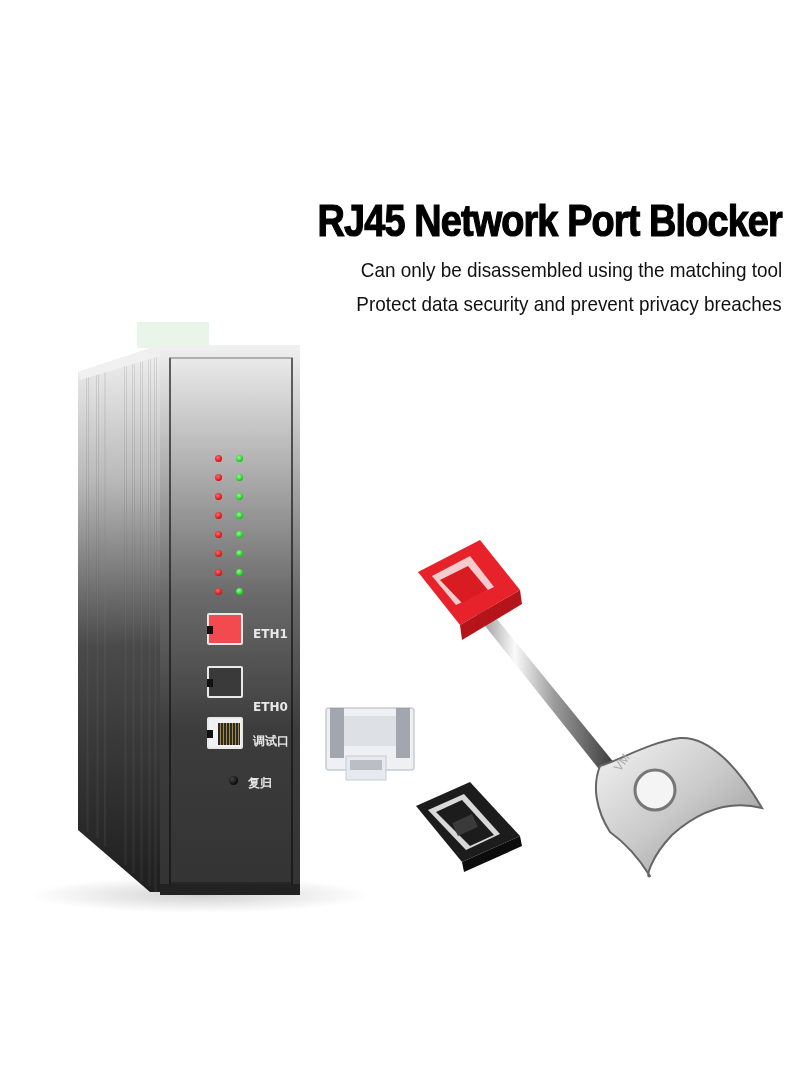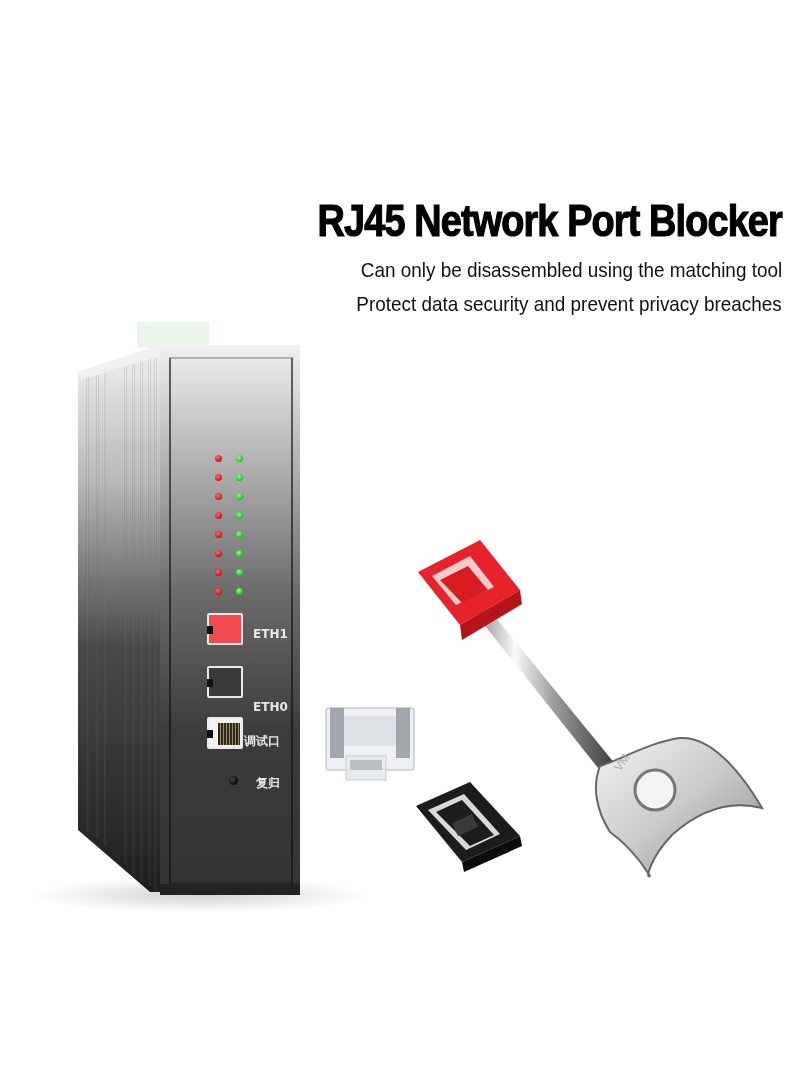--- a/index.html
+++ b/index.html
@@ -178,17 +178,17 @@
 
   <div class="port eth0">
     <span class="notch"></span>
   </div>
   <span class="port-label" style="left:253px;top:700px">ETH0</span>
 
   <div class="port debug">
     <span class="notch"></span>
     <span class="jack"></span>
   </div>
-  <span class="port-label" style="left:244px;top:733px">调试口</span>
+  <span class="port-label" style="left:253px;top:733px">调试口</span>
 
   <span class="reset-hole"></span>
-  <span class="port-label" style="left:256px;top:775px">复归</span>
+  <span class="port-label" style="left:248px;top:775px">复归</span>
 </div>
 
 </body></html>

